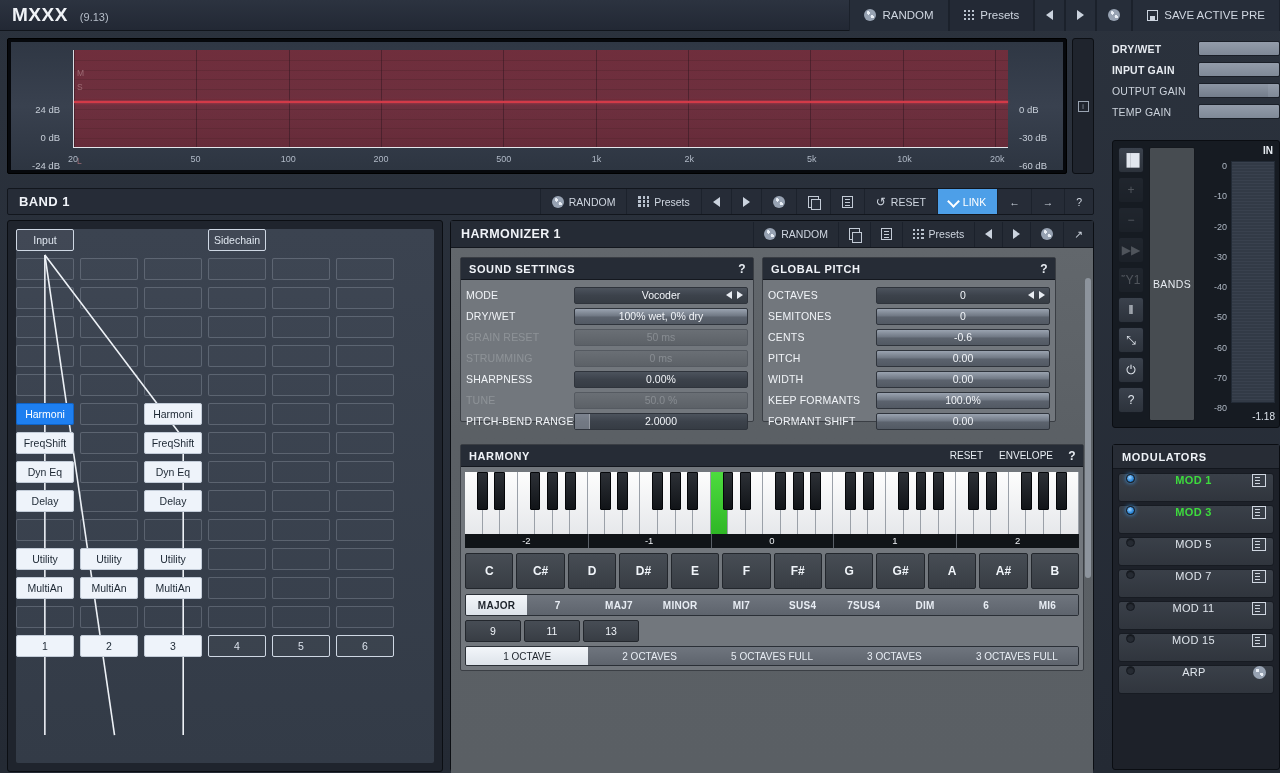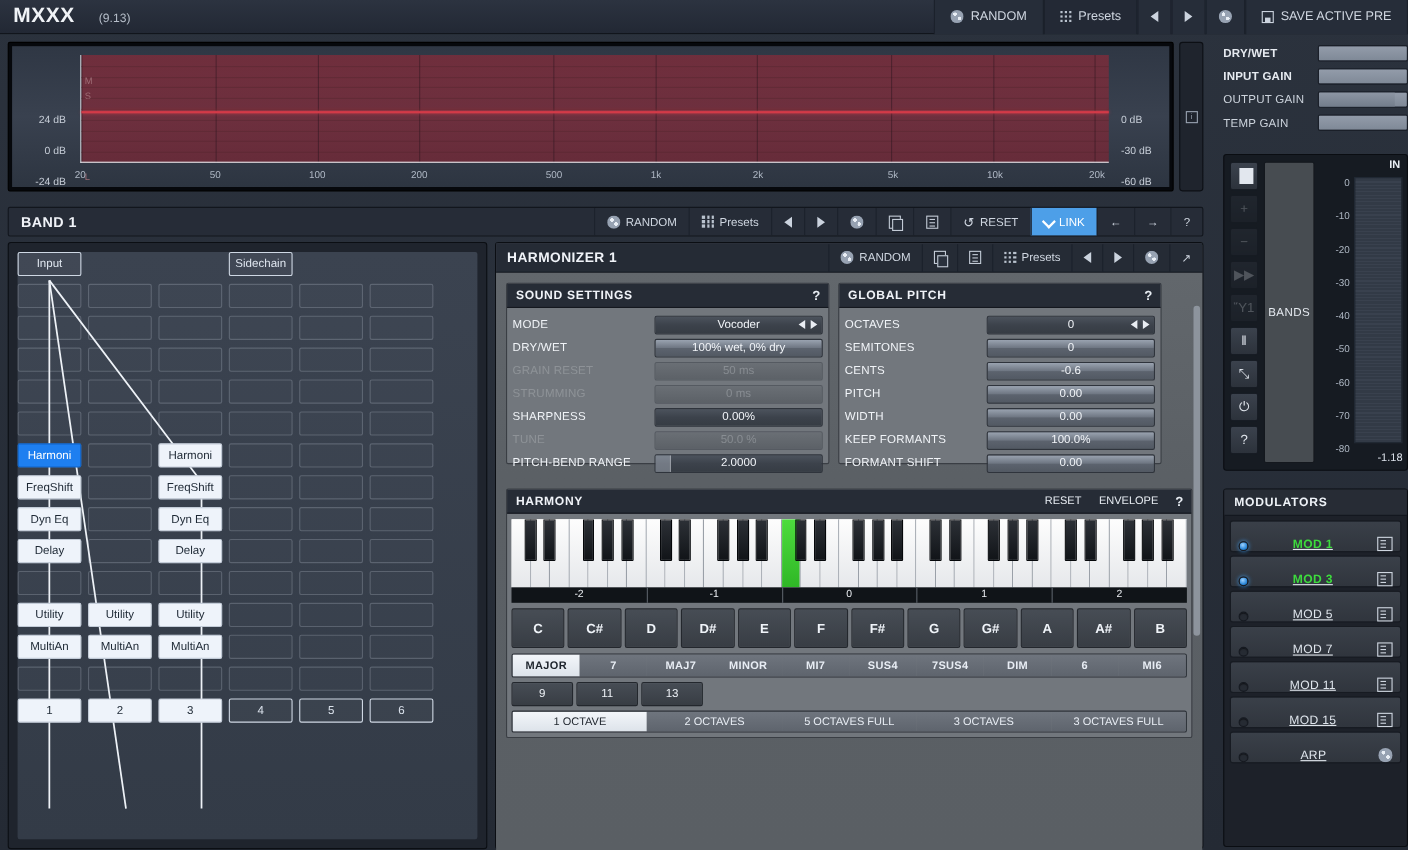--- a/index.html
+++ b/index.html
@@ -13,21 +13,21 @@
   }
   #app { position: relative; width: 1280px; height: 773px; background: linear-gradient(180deg,#2b323d 0%,#242a34 100%); }
 
   
   .titlebar {
     position: absolute; left: 0; top: 0; width: 1280px; height: 31px;
     background: linear-gradient(180deg,#2c3340 0%,#222834 100%);
     border-bottom: 1px solid #11151c;
     display: flex; align-items: center;
   }
-  .brand { padding-left: 12px; display: flex; align-items: baseline; gap: 22px; }
+  .brand { padding-left: 12px; display: flex; align-items: baseline; gap: 12px; }
   .brand .nm { font-size: 19px; font-weight: bold; letter-spacing: .5px; color: #f0f3f7; }
   .brand .ver { font-size: 11px; color: #b6bec9; }
   .tbar-spacer { flex: 1; }
   .tbtn {
     height: 31px; display: flex; align-items: center; gap: 6px;
     padding: 0 14px; font-size: 11.5px; color: #cfd6e0;
     background: #262d39; border-left: 1px solid #1b212b; border-right: 1px solid #1b212b;
     cursor: pointer; white-space: nowrap;
   }
   .tbtn.plain { background: #232935; }
@@ -106,21 +106,21 @@
   .mval { position: absolute; right: 4px; bottom: 5px; font-size: 10px; color: #dce2ea; }
 
   
   .modpanel { position: absolute; left: 1112px; top: 444px; width: 168px; height: 326px;
     background: #1d2129; border: 1px solid #0a0d12; border-radius: 3px; }
   .modhdr { height: 24px; background: #272c35; display: flex; align-items: center; padding-left: 9px;
     font-size: 11px; font-weight: bold; letter-spacing: .7px; color: #eef2f7; border-bottom: 1px solid #12161d; }
   .modlist { padding: 4px 5px; }
   .modrow { height: 29px; margin-bottom: 3px; border-radius: 3px;
     background: linear-gradient(180deg,#3a4049,#30353d); border: 1px solid #171b22;
-    display: flex; align-items: flex-end; padding: 0 7px; cursor: pointer; position: relative; text-decoration: underline; }
+    display: flex; align-items: flex-start; padding: 0 7px; cursor: pointer; position: relative; }
   .led { width: 9px; height: 9px; border-radius: 50%; background: #262b33; border: 1px solid #151920; box-shadow: inset 0 1px 1px #0008; }
   .led.on { background: radial-gradient(circle at 40% 35%, #9ed3ff, #2a86d8 60%, #12507f); box-shadow: 0 0 4px #3f9ae8; }
   .modname { flex: 1; text-align: center; font-size: 11px; color: #dfe5ec; letter-spacing: .3px; }
   .modname.active { color: #3ddb3d; font-weight: bold; }
   .modicon { width: 14px; height: 13px; border: 1.3px solid #cfd6e0; position: relative; }
   .modicon:before { content:''; position:absolute; left:2px; top:2px; width:5px; height:1.2px; background:#cfd6e0;
     box-shadow: 0 3px 0 #cfd6e0, 0 6px 0 #cfd6e0; }
 
   
   .bandbar { position: absolute; left: 7px; top: 188px; width: 1087px; height: 27px;
@@ -165,21 +165,21 @@
   .hz-body { position: relative; padding: 9px 9px 0 9px; height: 525px;
     background: linear-gradient(180deg,#62676c 0%, #5b6065 35%, #5a5f64 100%); }
 
   .pbox { background: #72777d; border: 1px solid #3a3e44; border-radius: 2px; }
   .pbox-hdr { height: 22px; background: #262c36; display: flex; align-items: center; border-bottom: 1px solid #14181f; }
   .pbox-hdr .t { padding-left: 8px; font-size: 11px; font-weight: bold; letter-spacing: .6px; color: #f0f3f8; }
   .pbox-hdr .sp { flex: 1; }
   .qmark { width: 22px; height: 22px; display: flex; align-items: center; justify-content: center;
     font-size: 12px; font-weight: bold; color: #e7ecf2; cursor: pointer; }
   .prow { display: flex; align-items: center; height: 18px; margin: 3px 5px; }
-  .prow .pl { width: 129px; font-size: 10.5px; color: #f1f4f8; letter-spacing: .2px; }
+  .prow .pl { width: 108px; font-size: 10.5px; color: #f1f4f8; letter-spacing: .2px; }
   .pval { flex: 1; height: 17px; border: 1px solid #2d3views; border: 1px solid #2f343c; border-radius: 2px;
     background: linear-gradient(180deg,#9aa3b0 0%, #6e7682 48%, #5c636e 52%, #525963 100%);
     display: flex; align-items: center; justify-content: center; position: relative;
     font-size: 10.5px; color: #f2f5f9; cursor: pointer; }
   .pval.dark { background: linear-gradient(180deg,#4c535d 0%, #3c424b 50%, #363c44 100%); }
   .pval .spin { position: absolute; right: 4px; display: flex; gap: 5px; align-items: center; }
   .pval .spin .a { width:0;height:0;border-top:4px solid transparent;border-bottom:4px solid transparent; }
   .pval .spin .a.l { border-right:6px solid #e9edf3; }
   .pval .spin .a.r { border-left:6px solid #e9edf3; }
   .pval .knobfill { position: absolute; left: 0; top: 0; bottom: 0; background: rgba(205,214,226,.38); border-right: 1px solid rgba(255,255,255,.25); }

